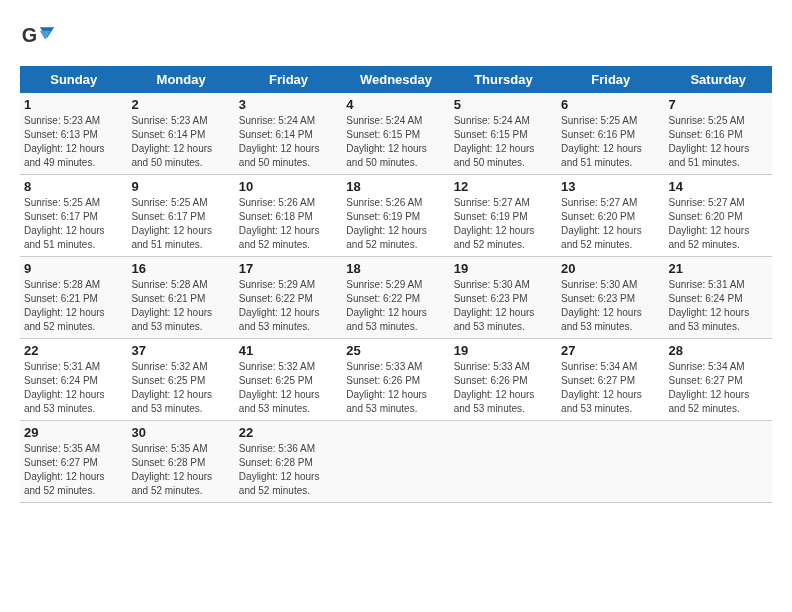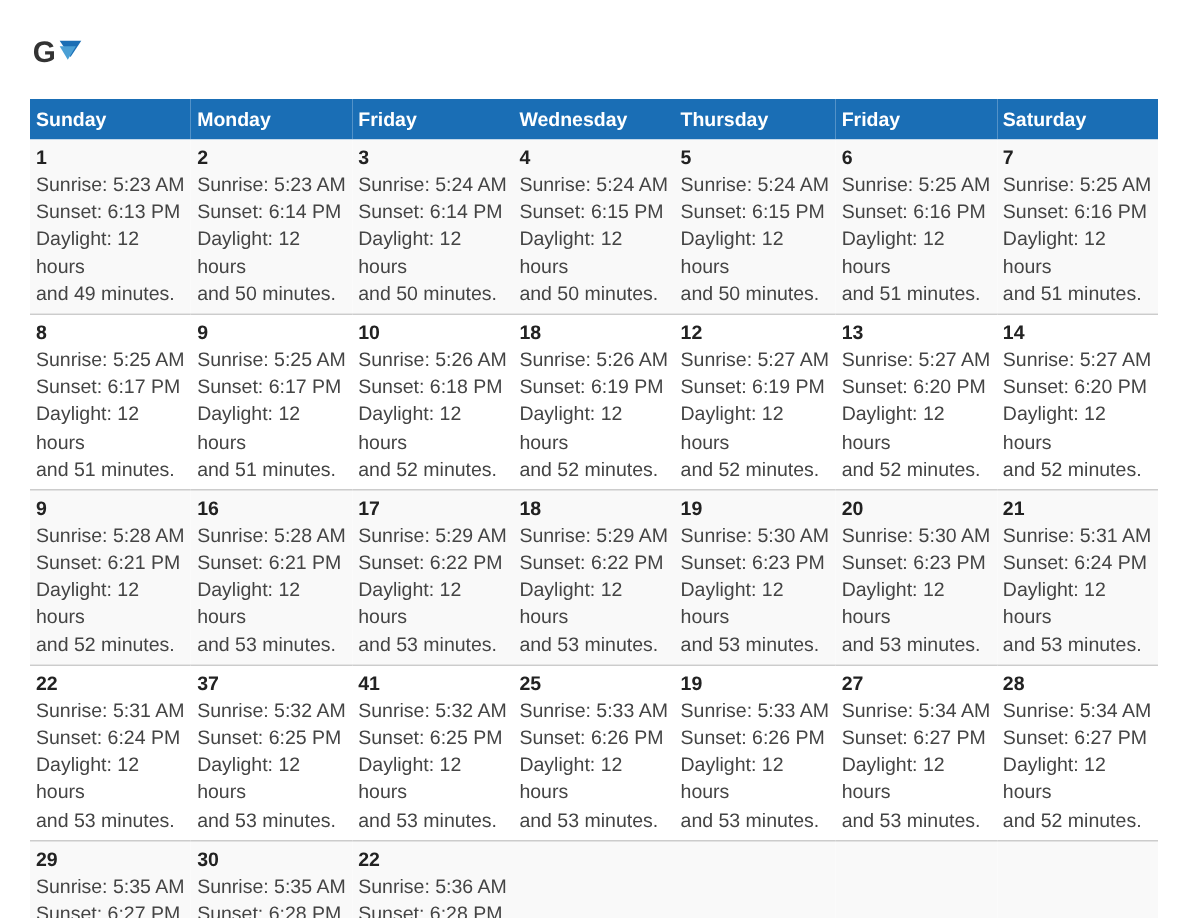--- a/index.html
+++ b/index.html
@@ -48,21 +48,21 @@
     }
     table {
       width: 100%;
       border-collapse: collapse;
       font-size: 11px;
     }
     thead tr th {
       background-color: #1a6eb5;
       color: #fff;
       padding: 6px 4px;
-      text-align: left;
+      text-align: center;
       font-size: 13px;
       font-weight: bold;
     }
     tbody tr {
       border-bottom: 1px solid #ccc;
     }
     tbody tr:nth-child(odd) {
       background-color: #f9f9f9;
     }
     tbody tr:nth-child(even) {
@@ -76,21 +76,21 @@
     }
     .day-num {
       font-size: 13px;
       font-weight: bold;
       color: #222;
       display: block;
       margin-bottom: 2px;
     }
     .day-info {
       color: #444;
-      font-size: 13px;
+      font-size: 10px;
       line-height: 1.4;
     }
   </style>
 </head>
 <body>
 
 <div class="header">
   <div class="logo">
     <svg class="logo-icon" viewBox="0 0 40 40">
       <rect x="0" y="0" width="40" height="40" fill="white"></rect>

